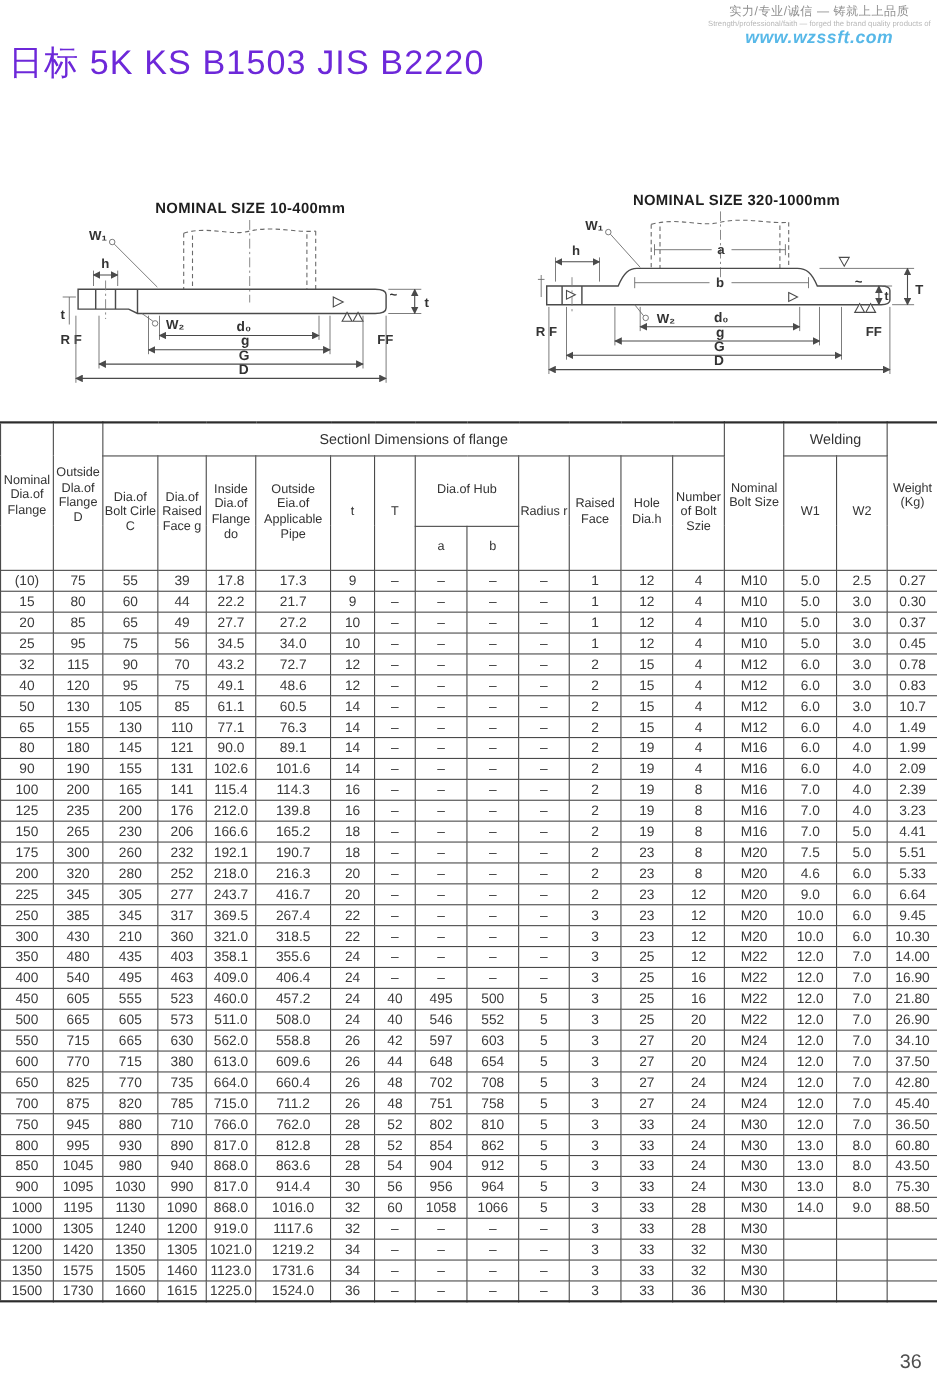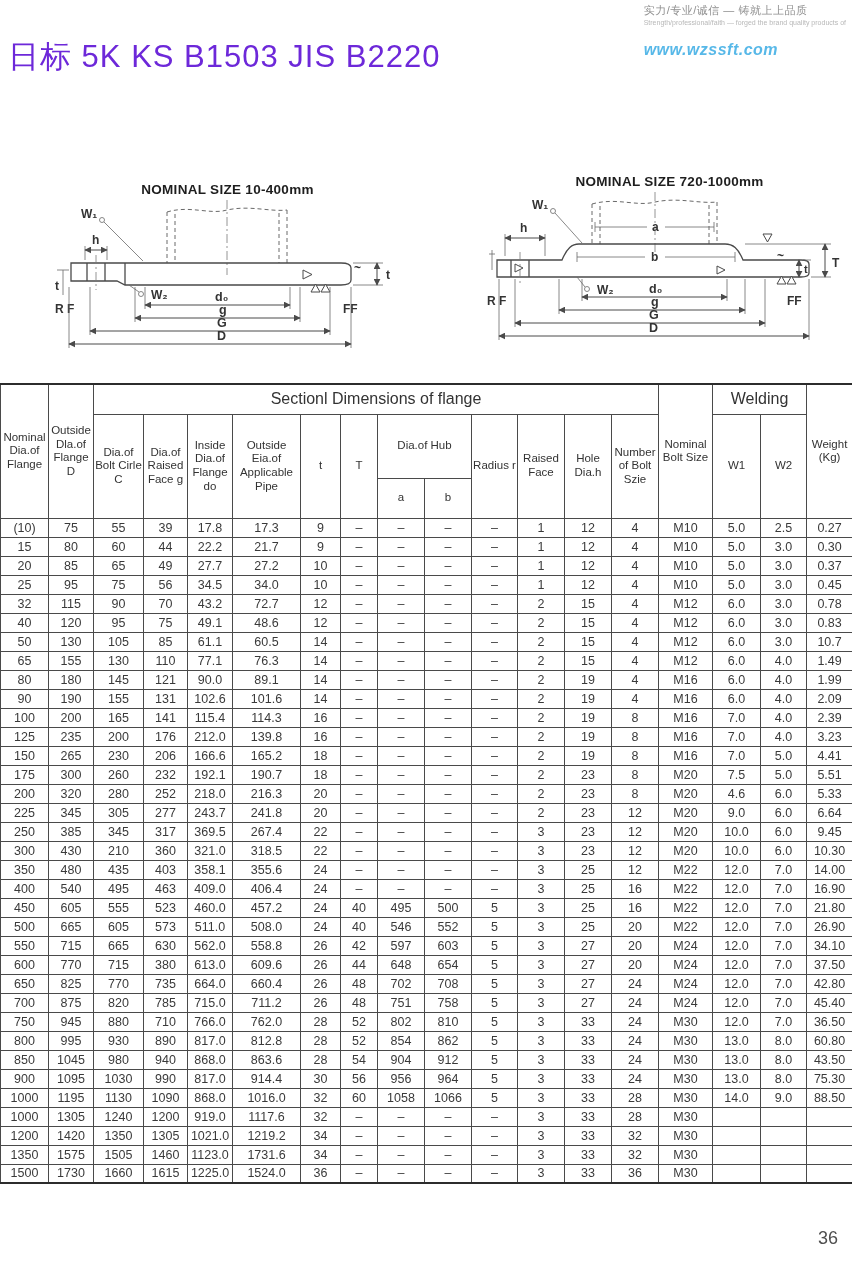--- a/index.html
+++ b/index.html
@@ -2,24 +2,24 @@
 <html><head>
 <meta charset="utf-8">
 <style>
   * { margin:0; padding:0; box-sizing:border-box; }
   html,body { background:#ffffff; }
   body {
     width:852px; height:1261px; position:relative; overflow:hidden;
     font-family:"Liberation Sans", sans-serif; color:#3a3a3a;
   }
   
-  .brand { position:absolute; top:3px; right:6px; text-align:left; }
+  .brand { position:absolute; top:3px; right:6px; text-align:center; }
   .brand .cn { font-size:11px; color:#8f8f8f; letter-spacing:0.5px; }
   .brand .en { font-size:7px; color:#b8b8b8; margin-top:1px; }
-  .brand .url { font-size:16px; color:#57b8e8; font-style:italic; font-weight:bold; margin-top:15px; letter-spacing:0.5px; }
+  .brand .url { font-size:16px; color:#57b8e8; font-style:italic; font-weight:bold; margin-top:0; letter-spacing:0.5px; }
   
   .page-title { position:absolute; top:36px; left:8px; font-size:31px; color:#6d28d9; letter-spacing:1px; font-weight:500; }
   
   .diagram { position:absolute; }
   #diagram-left  { left:55px;  top:182px; width:345px; }
   #diagram-right { left:487px; top:174px; width:365px; }
   .dtitle { font-weight:bold; font-size:13.5px; text-align:center; color:#1e1e1e; margin-bottom:3px; letter-spacing:0.3px; }
   svg { display:block; }
   svg text { font-family:"Liberation Sans", sans-serif; font-weight:bold; font-size:12px; fill:#333; }
   svg .dimlabel { font-size:12.5px; }
@@ -31,21 +31,21 @@
   .dim  { stroke:#4a4a4a; stroke-width:1; fill:none; }
   .tri  { fill:#ffffff; stroke:#4a4a4a; stroke-width:1; }
   
   table {
     position:absolute; top:383px; left:0; width:852px;
     border-collapse:collapse; table-layout:fixed;
     border-top:2px solid #2c2c2c; border-bottom:2px solid #2c2c2c;
   }
   th, td { border:1px solid #4a4a4a; text-align:center; vertical-align:middle; overflow:hidden; }
   th { font-weight:normal; font-size:11.5px; line-height:1.18; padding:0 1px; color:#333; }
-  th.group { font-size:16px; }
+  th.group { font-size:13px; }
   td { font-size:12.5px; height:19px; padding:0; color:#3a3a3a; white-space:nowrap; }
   
   .pagenum { position:absolute; right:14px; top:1228px; font-size:18px; color:#4f4f4f; }
 </style>
 </head>
 <body>
 
 <div class="brand">
   <div class="cn">实力/专业/诚信 — 铸就上上品质</div>
   <div class="en">Strength/professional/faith — forged the brand quality products of</div>
@@ -118,21 +118,21 @@
     <line class="dim" x1="35" y1="131" x2="275" y2="131" marker-start="url(#ar1)" marker-end="url(#ar1)"></line>
     <text class="dimlabel" x="162" y="127">G</text>
     <line class="thin" x1="14" y1="87" x2="14" y2="148"></line>
     <line class="thin" x1="296" y1="87" x2="296" y2="148"></line>
     <line class="dim" x1="14" y1="144" x2="296" y2="144" marker-start="url(#ar1)" marker-end="url(#ar1)"></line>
     <text class="dimlabel" x="162" y="140">D</text>
   </svg>
 </div>
 
 <div class="diagram" id="diagram-right">
-  <div class="dtitle">NOMINAL SIZE 720-1000mm</div>
+  <div class="dtitle">NOMINAL SIZE 320-1000mm</div>
   <svg width="365" height="168" viewBox="0 0 365 168">
     <defs>
       <marker id="ar2" viewBox="0 0 10 10" refX="9" refY="5" markerWidth="7" markerHeight="7" orient="auto-start-reverse">
         <path d="M0,0 L10,5 L0,10 z" fill="#4a4a4a"></path>
       </marker>
     </defs>
 
     <path class="dash" d="M105,12 C130,5 150,15 168,10 C192,5 212,12 230,10"></path>
     <line class="dash" x1="105" y1="12" x2="105" y2="52"></line>
     <line class="dash" x1="113" y1="14" x2="113" y2="52"></line>
@@ -558,21 +558,21 @@
         <td>4.6</td>
         <td>6.0</td>
         <td>5.33</td>
       </tr>
       <tr>
         <td>225</td>
         <td>345</td>
         <td>305</td>
         <td>277</td>
         <td>243.7</td>
-        <td>241.8</td>
+        <td>416.7</td>
         <td>20</td>
         <td>–</td>
         <td>–</td>
         <td>–</td>
         <td>–</td>
         <td>2</td>
         <td>23</td>
         <td>12</td>
         <td>M20</td>
         <td>9.0</td>

